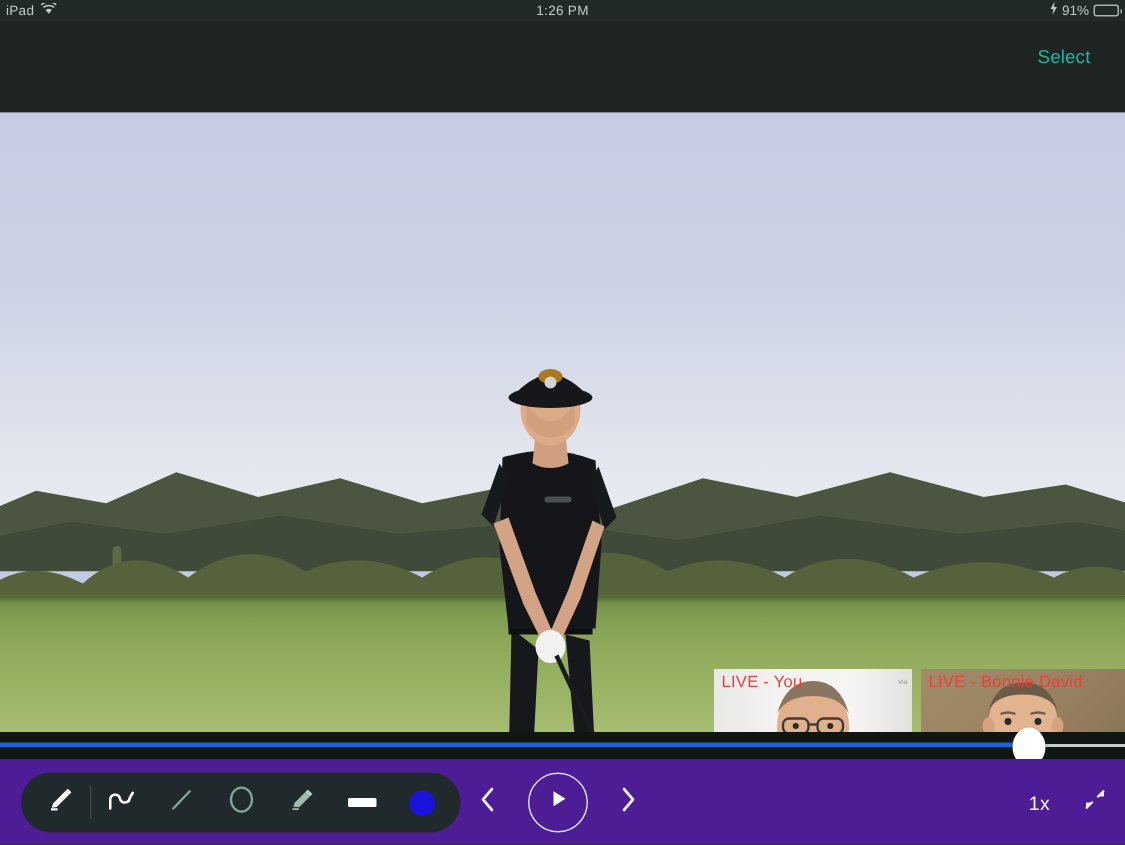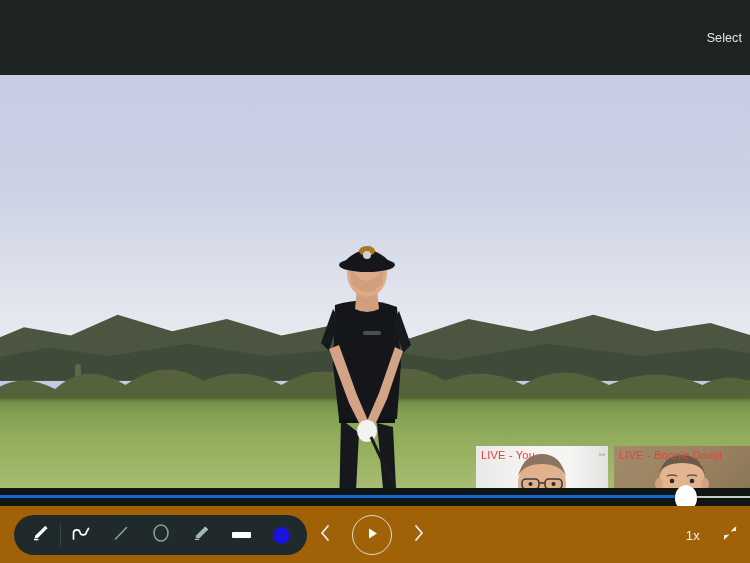--- a/index.html
+++ b/index.html
@@ -101,22 +101,22 @@
     font-weight: 400;
     letter-spacing: .1px;
   }
   .title-date {
     color: #8d9a94;
     font-size: 10.5px;
     letter-spacing: .1px;
   }
   .select-button {
     position: absolute;
-    right: 8px; top: 17px;
-    color: #e5e5e5;
+    right: 23px; top: 17px;
+    color: #14b8a6;
     font-size: 12.5px;
     letter-spacing: .1px;
     cursor: pointer;
   }
 
   
   .video-area {
     position: absolute;
     left: 0; top: 75px;
     width: 750px; height: 413px;
@@ -226,21 +226,21 @@
     border-radius: 50%;
     box-shadow: 0 1px 2px rgba(0,0,0,.5);
     cursor: pointer;
   }
 
   
   .toolbar {
     position: absolute;
     left: 0; top: 506px;
     width: 750px; height: 57px;
-    background: #a16207;
+    background: #4c1d95;
   }
   .tool-group {
     position: absolute;
     left: 14px; top: 9px;
     height: 40px;
     display: flex;
     align-items: center;
     background: #20292b;
     border-radius: 20px;
     padding: 0 6px;
@@ -307,20 +307,42 @@
     width: 20px; height: 20px;
     display:flex; align-items:center; justify-content:center;
     cursor: pointer;
   }
 </style>
 </head>
 <body>
 
 <div class="app">
 
+  <div class="status-bar">
+    <div class="status-left">
+      <span class="status-device">iPad</span>
+      <span class="wifi-icon">
+        <svg width="11" height="8" viewBox="0 0 11 8">
+          <path d="M5.5 7.2 L3.4 4.6 a3.4 3.4 0 0 1 4.2 0 Z" fill="#c2cac6"></path>
+          <path d="M1.9 2.9 a5.6 5.6 0 0 1 7.2 0" stroke="#c2cac6" stroke-width="1" fill="none"></path>
+          <path d="M0.5 1.2 a7.8 7.8 0 0 1 10 0" stroke="#c2cac6" stroke-width="1" fill="none"></path>
+        </svg>
+      </span>
+    </div>
+    <div class="status-center">1:26 PM</div>
+    <div class="status-right">
+      <span>
+        <svg width="5" height="9" viewBox="0 0 5 9">
+            <path d="M3 0 L0.4 5 H2.2 L1.6 9 L4.6 3.7 H2.7 Z" fill="#c2cac6"></path>
+          </svg>
+      </span>
+      <span class="status-batt-pct">91%</span>
+      <span class="batt-icon"><span class="batt-fill" style="width:91%"></span></span>
+    </div>
+  </div>
 
   <div class="title-bar">
     <div class="select-button">Select</div>
   </div>
 
   <div class="video-area">
 
     <div class="sky"></div>
 
     <svg class="mountains" viewBox="0 0 100 22" preserveAspectRatio="none">

